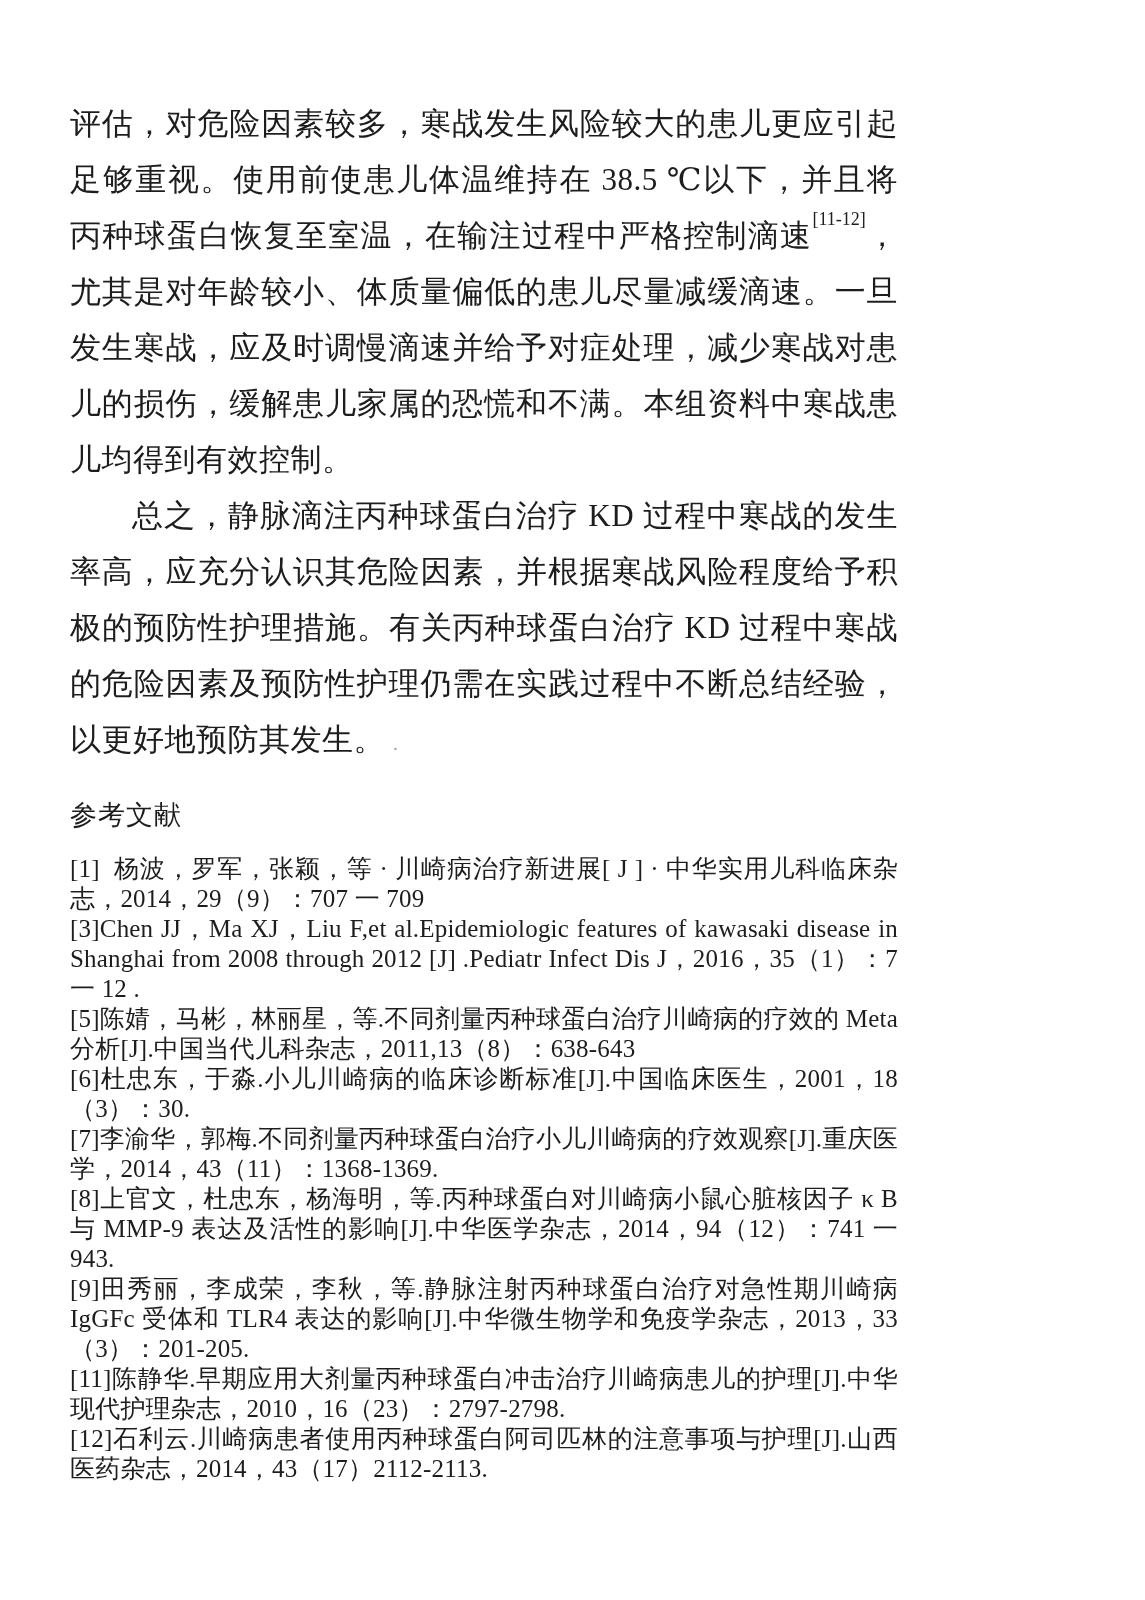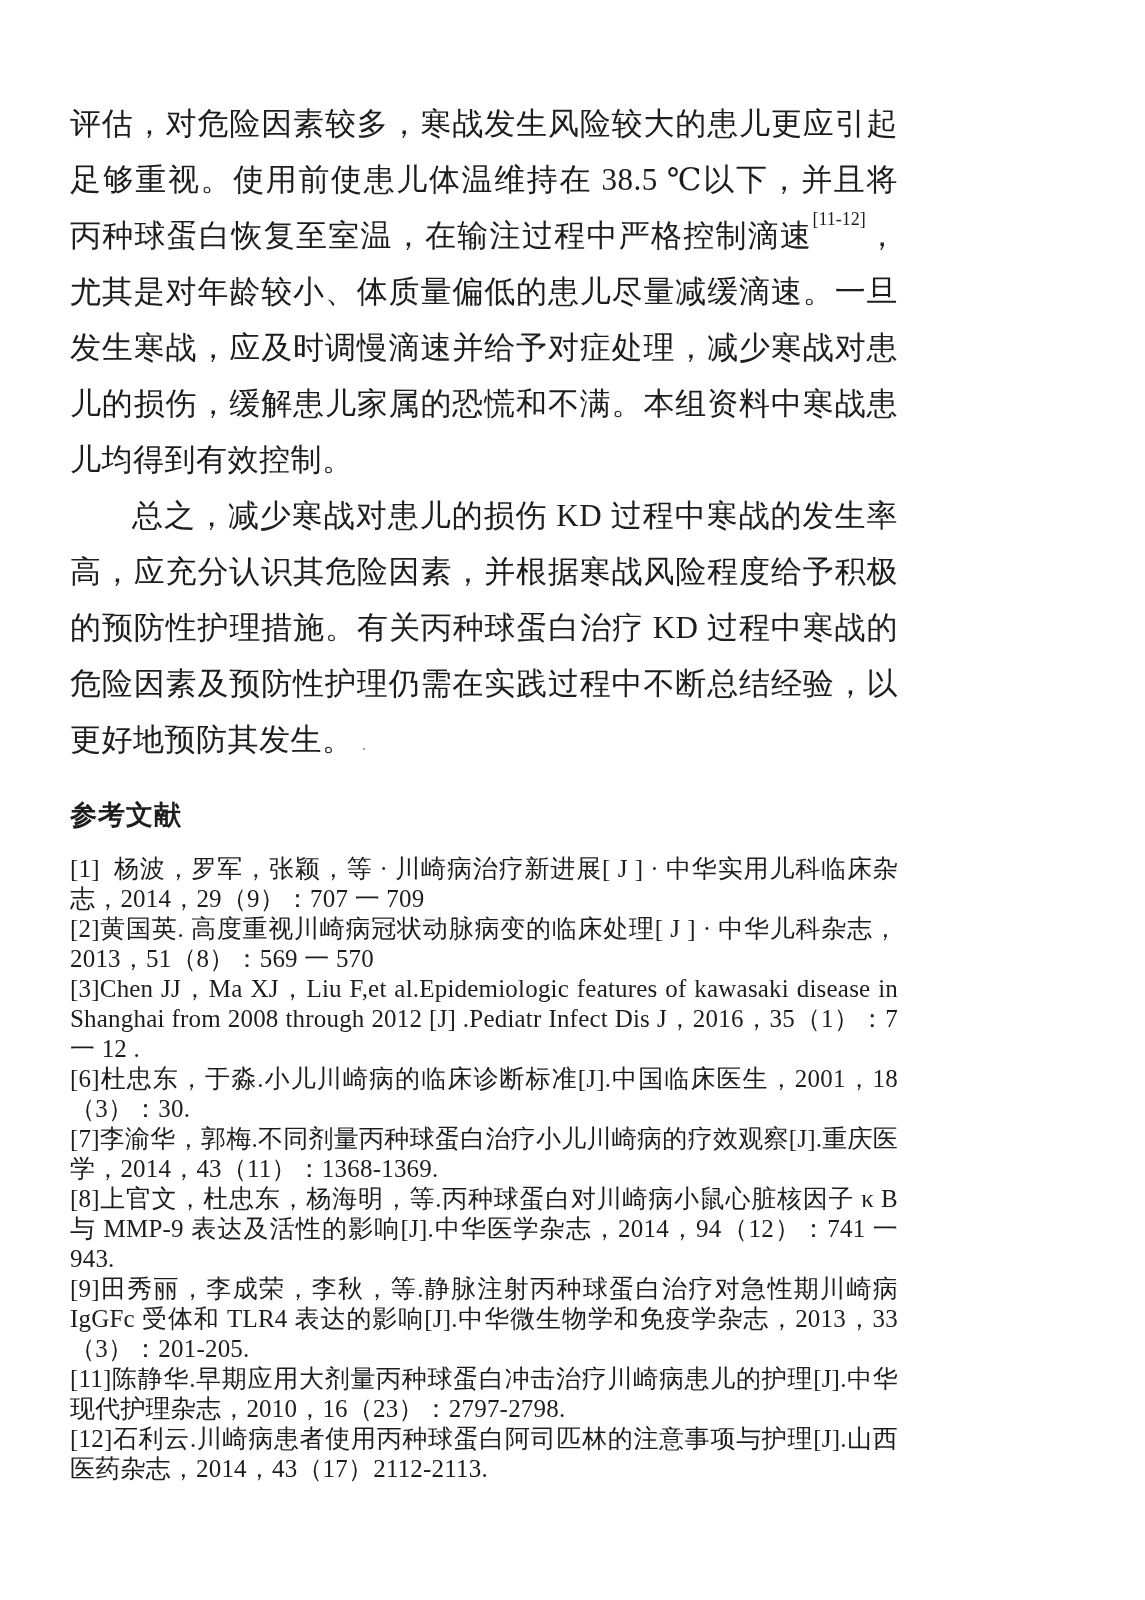--- a/index.html
+++ b/index.html
@@ -40,21 +40,21 @@
     letter-spacing: 0;
   }
   .artifact-mark {
     color: #9a9a9a;
     font-size: 18px;
     letter-spacing: 0;
   }
   .refs-heading {
     margin: 26px 0 0 0;
     font-size: 27px;
-    font-weight: bold;
+    font-weight: normal;
     line-height: 34px;
     letter-spacing: 1px;
   }
   .refs {
     margin-top: 22px;
   }
   .ref-item {
     margin: 0;
     font-size: 25px;
     line-height: 30px;
@@ -67,29 +67,29 @@
 </head>
 <body>
 
 <div class="page">
 
   <p class="body-text">
     <span>评估，对危险因素较多，寒战发生风险较大的患儿更应引起足够重视。使用前使患儿体温维持在 38.5 ℃以下，并且将丙种球蛋白恢复至室温，在输注过程中严格控制滴速</span><sup class="cite-sup">[11-12]</sup><span>，尤其是对年龄较小、体质量偏低的患儿尽量减缓滴速。一旦发生寒战，应及时调慢滴速并给予对症处理，减少寒战对患儿的损伤，缓解患儿家属的恐慌和不满。本组资料中寒战患儿均得到有效控制。</span>
   </p>
 
   <p class="body-text indent-2em">
-    <span>总之，减少寒战对患儿的损伤 KD 过程中寒战的发生率高，应充分认识其危险因素，并根据寒战风险程度给予积极的预防性护理措施。有关丙种球蛋白治疗 KD 过程中寒战的危险因素及预防性护理仍需在实践过程中不断总结经验，以更好地预防其发生。</span> <span class="artifact-mark">.</span>
+    <span>总之，静脉滴注丙种球蛋白治疗 KD 过程中寒战的发生率高，应充分认识其危险因素，并根据寒战风险程度给予积极的预防性护理措施。有关丙种球蛋白治疗 KD 过程中寒战的危险因素及预防性护理仍需在实践过程中不断总结经验，以更好地预防其发生。</span> <span class="artifact-mark">.</span>
   </p>
 
   <h3 class="refs-heading">参考文献</h3>
 
   <div class="refs">
     <p class="ref-item">[1]  杨波，罗军，张颖，等 · 川崎病治疗新进展[ J ] · 中华实用儿科临床杂志，2014，29（9）：707 一 709</p>
-    <p class="ref-item">[2]黄国英. 高度重视川崎病冠状动脉病变的临床处理[ J ] · 中华儿科杂志，2013，51（8）：569 一 570</p>
     <p class="ref-item">[3]Chen JJ，Ma XJ，Liu F,et al.Epidemiologic features of kawasaki disease in Shanghai from 2008 through 2012 [J] .Pediatr Infect Dis J，2016，35（1）：7 一 12 .</p>
+    <p class="ref-item">[5]陈婧，马彬，林丽星，等.不同剂量丙种球蛋白治疗川崎病的疗效的 Meta 分析[J].中国当代儿科杂志，2011,13（8）：638-643</p>
     <p class="ref-item">[6]杜忠东，于淼.小儿川崎病的临床诊断标准[J].中国临床医生，2001，18（3）：30.</p>
     <p class="ref-item">[7]李渝华，郭梅.不同剂量丙种球蛋白治疗小儿川崎病的疗效观察[J].重庆医学，2014，43（11）：1368-1369.</p>
     <p class="ref-item">[8]上官文，杜忠东，杨海明，等.丙种球蛋白对川崎病小鼠心脏核因子 κ B 与 MMP-9 表达及活性的影响[J].中华医学杂志，2014，94（12）：741 一 943.</p>
     <p class="ref-item">[9]田秀丽，李成荣，李秋，等.静脉注射丙种球蛋白治疗对急性期川崎病 IgGFc 受体和 TLR4 表达的影响[J].中华微生物学和免疫学杂志，2013，33（3）：201-205.</p>
     <p class="ref-item">[11]陈静华.早期应用大剂量丙种球蛋白冲击治疗川崎病患儿的护理[J].中华现代护理杂志，2010，16（23）：2797-2798.</p>
     <p class="ref-item">[12]石利云.川崎病患者使用丙种球蛋白阿司匹林的注意事项与护理[J].山西医药杂志，2014，43（17）2112-2113.</p>
   </div>
 
 </div>
 

